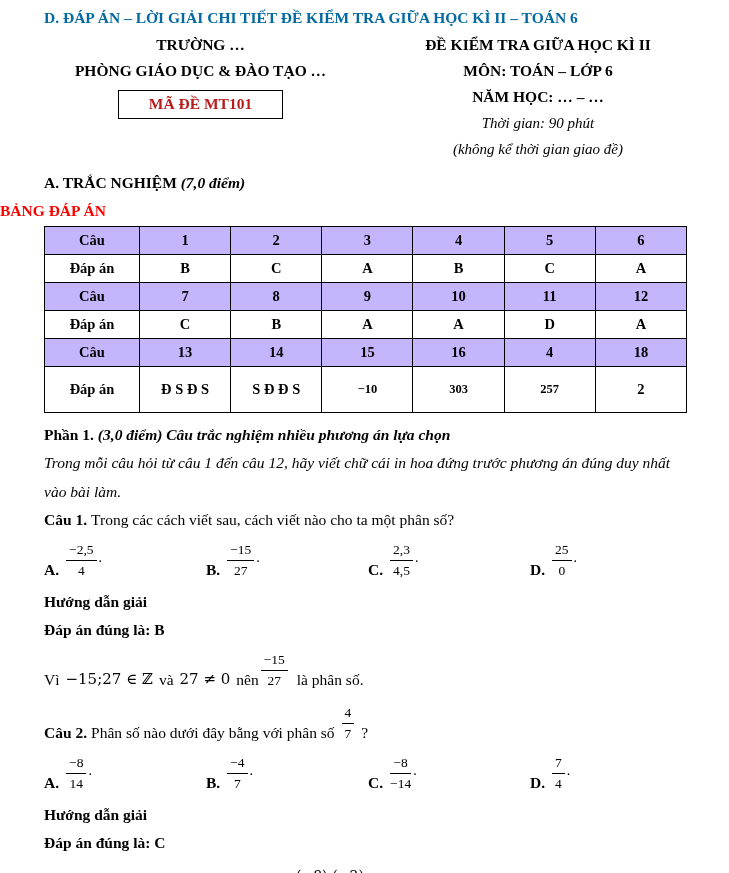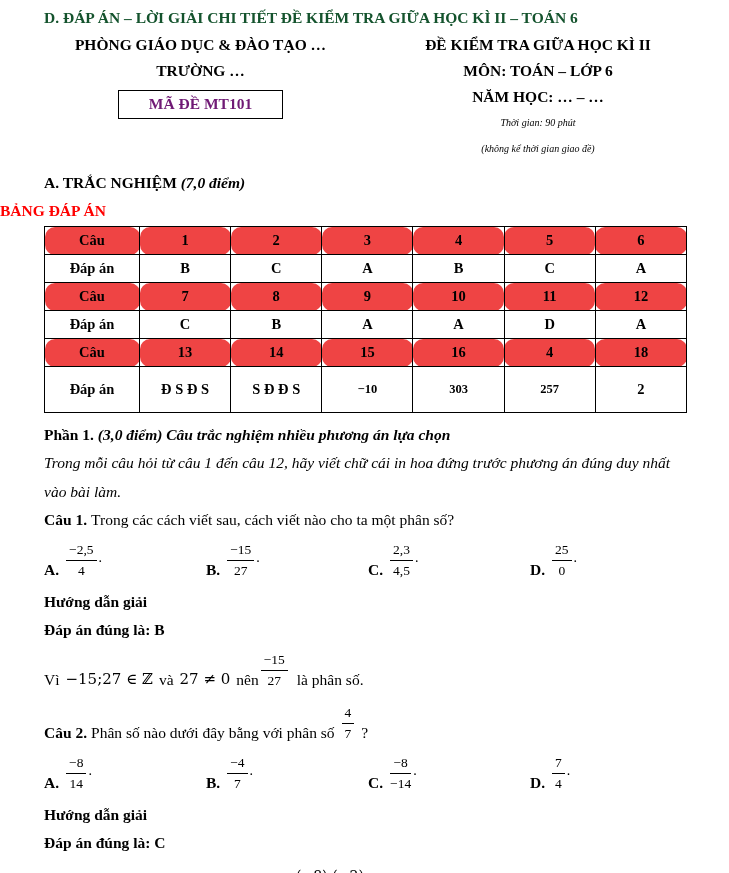--- a/index.html
+++ b/index.html
@@ -10,34 +10,34 @@
     overflow:hidden;
     color:#000;
     font-family:"Liberation Serif","DejaVu Serif",serif;
     font-size:15.5px;
   }
   .doc-title {
     padding-top:9px;
     margin-left:44px;
     font-weight:bold;
     font-size:15.5px;
-    color:#14532d;
+    color:#0369a1;
     white-space:nowrap;
   }
   .header-row { display:flex; margin-top:9px; }
   .header-left  { width:345px; margin-left:28px; text-align:center; }
   .header-right { width:330px; text-align:center; }
   .h-line { font-weight:bold; line-height:18px; margin-bottom:8px; }
-  .h-italic { font-weight:normal; font-style:italic; font-size:10px; line-height:18px; margin-bottom:8px; }
+  .h-italic { font-weight:normal; font-style:italic; font-size:15px; line-height:18px; margin-bottom:8px; }
   .code-box {
     display:inline-block;
     margin-top:2px;
     border:1.4px solid #000;
     padding:4px 30px 5px 30px;
-    color:#701a75;
+    color:#b91c1c;
     font-weight:bold;
   }
   .section-a { margin:8px 0 0 44px; font-weight:bold; }
   .section-a .pts { font-style:italic; }
   .table-title { margin-top:10px; color:#FF0000; font-weight:bold; }
   table.answers {
     margin:6px 0 0 44px;
     width:643px;
     border-collapse:collapse;
     table-layout:fixed;
@@ -46,21 +46,21 @@
   table.answers td {
     border:1px solid #000;
     text-align:center;
     vertical-align:middle;
     font-weight:bold;
     font-size:14.5px;
     height:27px;
     padding:0;
     overflow:hidden;
   }
-  table.answers tr.q-row td { background:#ef4444;border-radius:10px; }
+  table.answers tr.q-row td { background:#c4b5fd; }
   table.answers tr.last-row td { height:45px; }
   table.answers td.small-num { font-size:12.5px; }
   .part1 { margin:13px 44px 0 44px; }
   .part1 .lbl { font-weight:bold; }
   .part1 .ttl { font-weight:bold; font-style:italic; }
   .instruction { margin:5px 40px 0 44px; font-style:italic; line-height:28.5px; }
   .question { margin:4px 44px 0 44px; line-height:19px; }
   .q-label { font-weight:bold; margin-right:4px; }
   .options-row { display:flex; margin:12px 0 0 44px; width:648px; }
   .option { flex:1; display:flex; align-items:flex-end; }
@@ -102,22 +102,22 @@
 </style>
 </head>
 <body>
 
 <div class="page">
 
   <div class="doc-title">D. ĐÁP ÁN – LỜI GIẢI CHI TIẾT ĐỀ KIỂM TRA GIỮA HỌC KÌ II – TOÁN 6</div>
 
   <div class="header-row">
     <div class="header-left">
+      <div class="h-line">TRƯỜNG …</div>
       <div class="h-line">PHÒNG GIÁO DỤC &amp; ĐÀO TẠO …</div>
-      <div class="h-line">TRƯỜNG …</div>
       <div class="code-box">
         <span>MÃ ĐỀ MT101</span>
       </div>
     </div>
     <div class="header-right">
       <div class="h-line">ĐỀ KIỂM TRA GIỮA HỌC KÌ II</div>
       <div class="h-line">MÔN: TOÁN – LỚP 6</div>
       <div class="h-line">NĂM HỌC: … – …</div>
       <div class="h-italic">Thời gian: 90 phút</div>
       <div class="h-italic">(không kể thời gian giao đề)</div>

